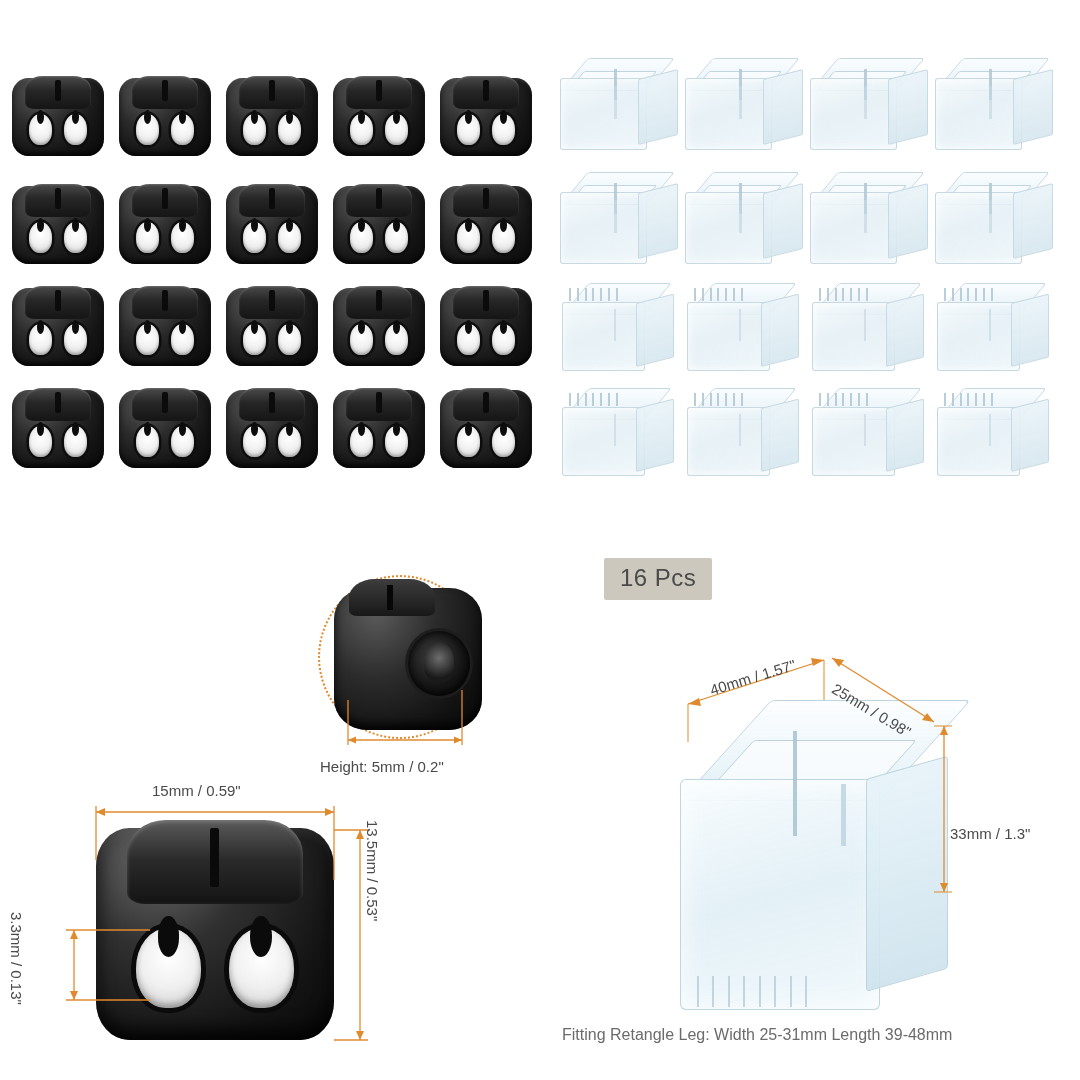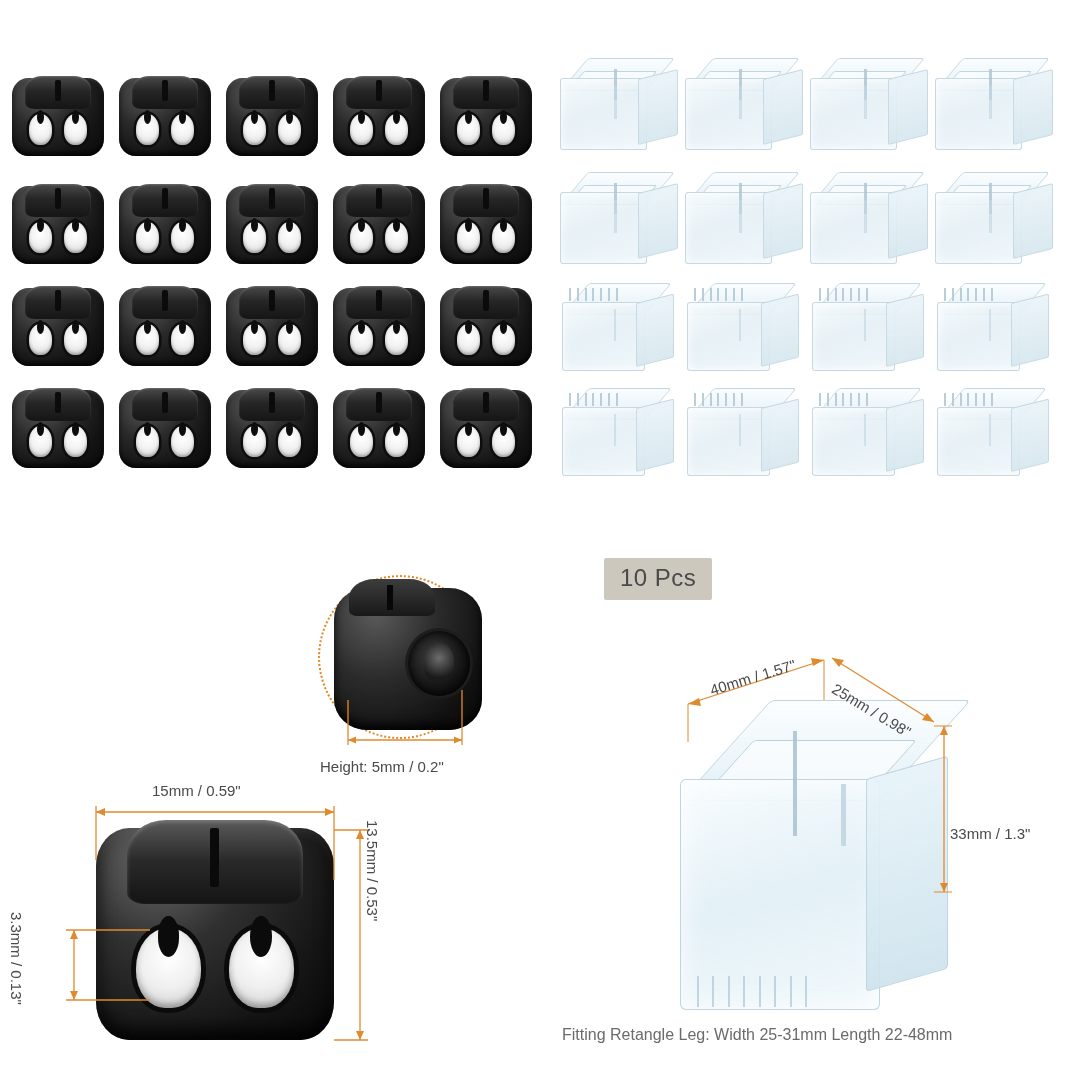--- a/index.html
+++ b/index.html
@@ -533,21 +533,21 @@
           <i style="left:46%"></i>
           <i style="left:56%"></i>
           <i style="left:66%"></i>
         </div>
         <div class="front"></div>
         <div class="side"></div>
         <div class="tab"></div>
       </div>
   </div>
 
-  <div class="badge" style="left:604px;top:558px;">10 Pcs</div>
+  <div class="badge" style="left:604px;top:558px;">16 Pcs</div>
 
   <div class="detail-circle" style="left:318px;top:575px;"></div>
   <div class="detail-lock" style="left:334px;top:588px;width:148px;height:142px;">
     <div class="db"></div>
     <div class="dcap"></div>
     <div class="dhole"></div>
   </div>
   <svg class="arrow-svg" width="1080" height="1080">
     <line x1="348" y1="700" x2="348" y2="745" stroke="#e08a2e" stroke-width="1.3"></line>
     <line x1="462" y1="690" x2="462" y2="745" stroke="#e08a2e" stroke-width="1.3"></line>
@@ -624,15 +624,15 @@
     <line x1="934" y1="892" x2="952" y2="892" stroke="#e08a2e" stroke-width="1"></line>
     <line x1="944" y1="726" x2="944" y2="892" stroke="#e08a2e" stroke-width="1.3"></line>
     <path d="M944 726 l-4 9 h8 z" fill="#e08a2e"></path>
     <path d="M944 892 l-4 -9 h8 z" fill="#e08a2e"></path>
   </svg>
 
   <div class="dim" style="left:708px;top:682px;transform:rotate(-17deg);transform-origin:left top;">40mm / 1.57"</div>
   <div class="dim" style="left:838px;top:680px;transform:rotate(31deg);transform-origin:left top;">25mm / 0.98"</div>
   <div class="dim" style="left:950px;top:825px;">33mm / 1.3"</div>
 
-  <div class="caption" style="left:562px;top:1026px;">Fitting Retangle Leg: Width 25-31mm Length 22-48mm</div>
+  <div class="caption" style="left:562px;top:1026px;">Fitting Retangle Leg: Width 25-31mm Length 39-48mm</div>
 
 </div>
 
 </body></html>

